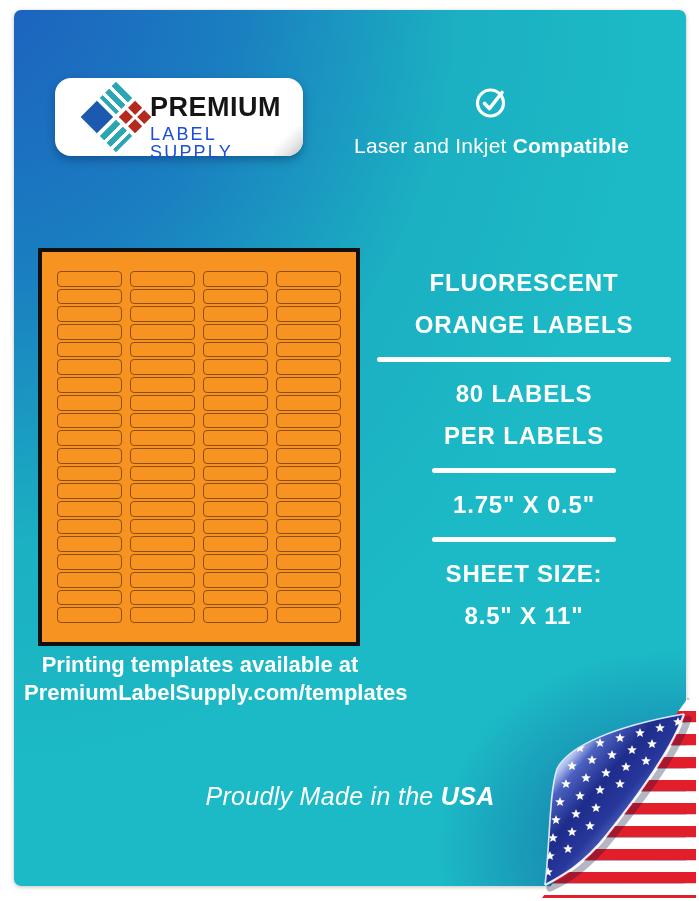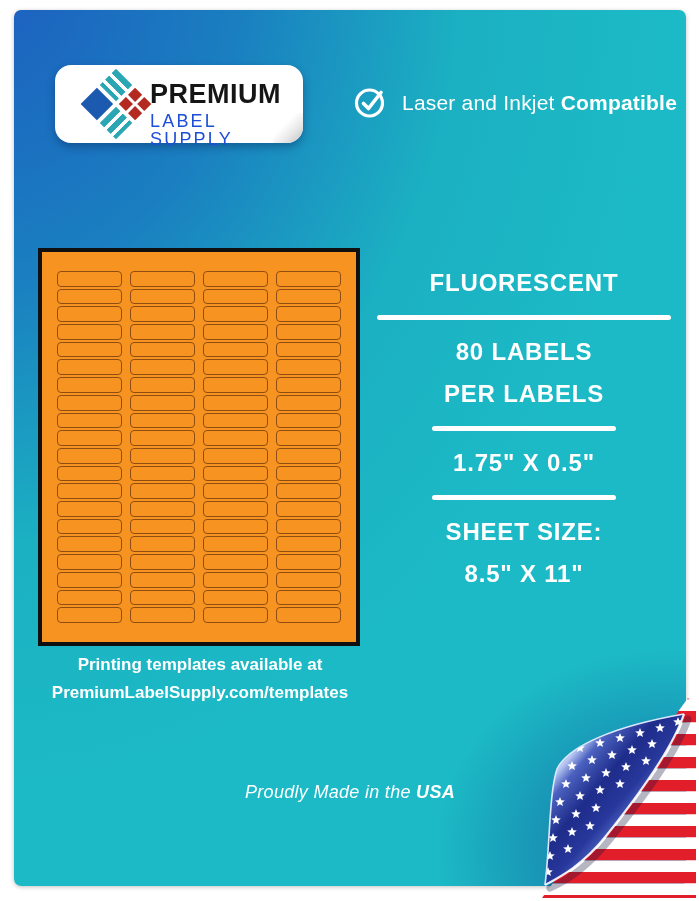--- a/index.html
+++ b/index.html
@@ -9,59 +9,59 @@
   html,body{margin:0;padding:0;}
   body{width:699px;height:901px;background:#ffffff;position:relative;overflow:hidden;
        font-family:"Liberation Sans",sans-serif;}
   .panel{position:absolute;left:14px;top:10px;width:672px;height:876px;border-radius:7px;
        background:radial-gradient(130% 120% at -5% -5%, #1d5dc0 0%, #1a7fc0 30%, #1bb0c2 55%, #1cbac6 78%);
        box-shadow:0 1px 4px rgba(0,0,0,.25);}
   .panel .dark-corner{position:absolute;inset:0;border-radius:7px;
        background:radial-gradient(320px 280px at 97% 96%, rgba(15,45,135,.58), rgba(15,45,135,0) 72%);}
 
   
-  .badge{position:absolute;left:41px;top:55px;width:248px;height:78px;background:#fff;
+  .badge{position:absolute;left:41px;top:68px;width:248px;height:78px;background:#fff;
        border-radius:16px;box-shadow:0 4px 9px rgba(0,25,70,.35);}
   .badge-fold{position:absolute;right:0;bottom:0;width:30px;height:30px;border-radius:0 0 16px 0;
        background:linear-gradient(315deg,#bfbfbf 0%,#e9e9e9 35%,#ffffff 62%);}
   .logo-mark{position:absolute;left:36px;top:14px;width:50px;height:50px;transform:rotate(45deg);
        display:grid;grid-template-columns:23px 23px;grid-template-rows:23px 23px;gap:4px;}
   .lm-top{background:repeating-linear-gradient(180deg,#2ba7b4 0 6px,rgba(0,0,0,0) 6px 9.5px);}
   .lm-right{display:grid;grid-template-columns:10px 10px;grid-template-rows:10px 10px;gap:3px;}
   .lm-right div{background:#b42a21;}
   .lm-blue{background:#1c5ab0;}
   .lm-bottom{background:repeating-linear-gradient(90deg,#2ba7b4 0 6px,rgba(0,0,0,0) 6px 9.5px);}
   .logo-text{position:absolute;left:95px;top:16px;line-height:1;}
   .logo-line1{font-size:27px;font-weight:800;color:#151515;letter-spacing:.5px;}
   .logo-line2{font-size:18px;color:#1d4ed8;letter-spacing:2.2px;margin-top:4px;}
 
-  .compat{position:absolute;left:340px;top:76px;display:flex;align-items:center;gap:15px;color:#fff;}
+  .compat{position:absolute;left:340px;top:76px;display:flex;align-items:center;gap:15px;color:#fff;flex-direction:column;}
   .compat-text{font-size:21px;letter-spacing:.2px;white-space:nowrap;}
   .compat-text b{font-weight:800;}
 
   
   .sheet{position:absolute;left:24px;top:238px;width:322px;height:398px;background:var(--orange);
        border:4px solid #101010;box-sizing:border-box;padding:19px 15px;}
   .sheet-grid{display:grid;width:100%;height:100%;grid-template-columns:repeat(4,1fr);column-gap:8px;}
   .label-col{display:grid;row-gap:2px;}
   .label-cell{background:var(--orange);border:1.5px solid var(--label-stroke);border-radius:4px;box-sizing:border-box;}
 
   .template-note{position:absolute;left:10px;top:641px;width:352px;text-align:center;color:#fff;
-       font-size:17px;font-weight:700;line-height:28px;}
+       font-size:22px;font-weight:700;line-height:28px;}
 
   
   .specs{position:absolute;left:360px;top:252px;width:300px;text-align:center;color:#fff;}
   .specs .big{font-size:24px;font-weight:800;letter-spacing:.8px;line-height:42px;white-space:nowrap;}
   .divider{height:5px;background:#fff;border-radius:2.5px;margin:11px auto;}
   .divider.long{width:294px;}
   .divider.short{width:184px;}
 
   
   .made{position:absolute;left:0;top:772px;width:672px;text-align:center;color:#fff;
-       font-size:18px;font-style:italic;letter-spacing:.3px;}
+       font-size:25px;font-style:italic;letter-spacing:.3px;}
   .made b{font-weight:800;}
 
   
   .flag-corner{position:absolute;right:3px;bottom:3px;width:176px;height:210px;}
 </style>
 </head>
 <body>
 
 <div class="panel">
   <div class="dark-corner"></div>
@@ -186,20 +186,21 @@
       </div>
   </div>
 
   <div class="template-note">
     <div>Printing templates available at</div>
     <div>PremiumLabelSupply.com/templates</div>
   </div>
 
   <div class="specs">
     <div class="big">FLUORESCENT</div>
+    <div class="big">ORANGE LABELS</div>
     <div class="divider long"></div>
     <div class="big">80 LABELS</div>
     <div class="big">PER LABELS</div>
     <div class="divider short"></div>
     <div class="big">1.75" X 0.5"</div>
     <div class="divider short"></div>
     <div class="big">SHEET SIZE:</div>
     <div class="big">8.5" X 11"</div>
   </div>
 

